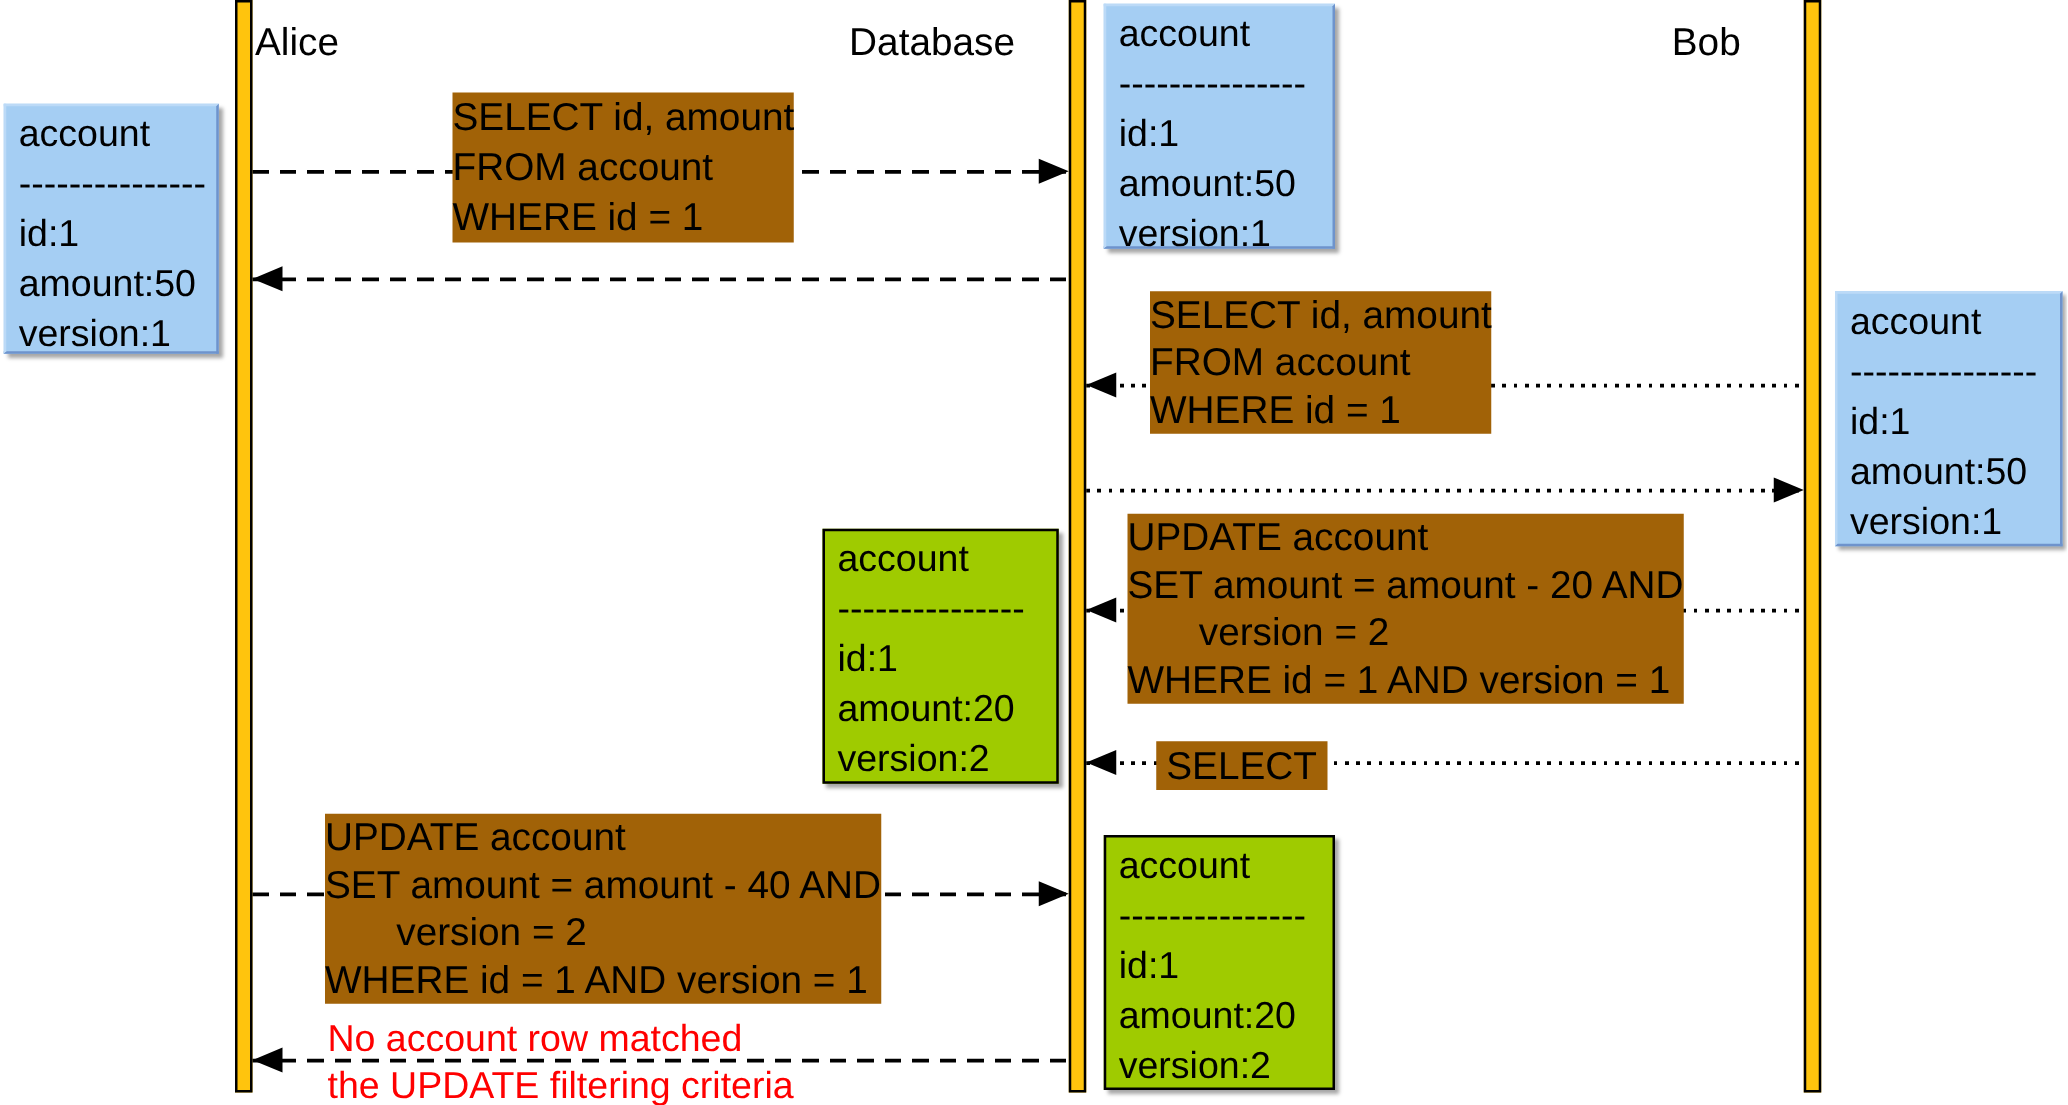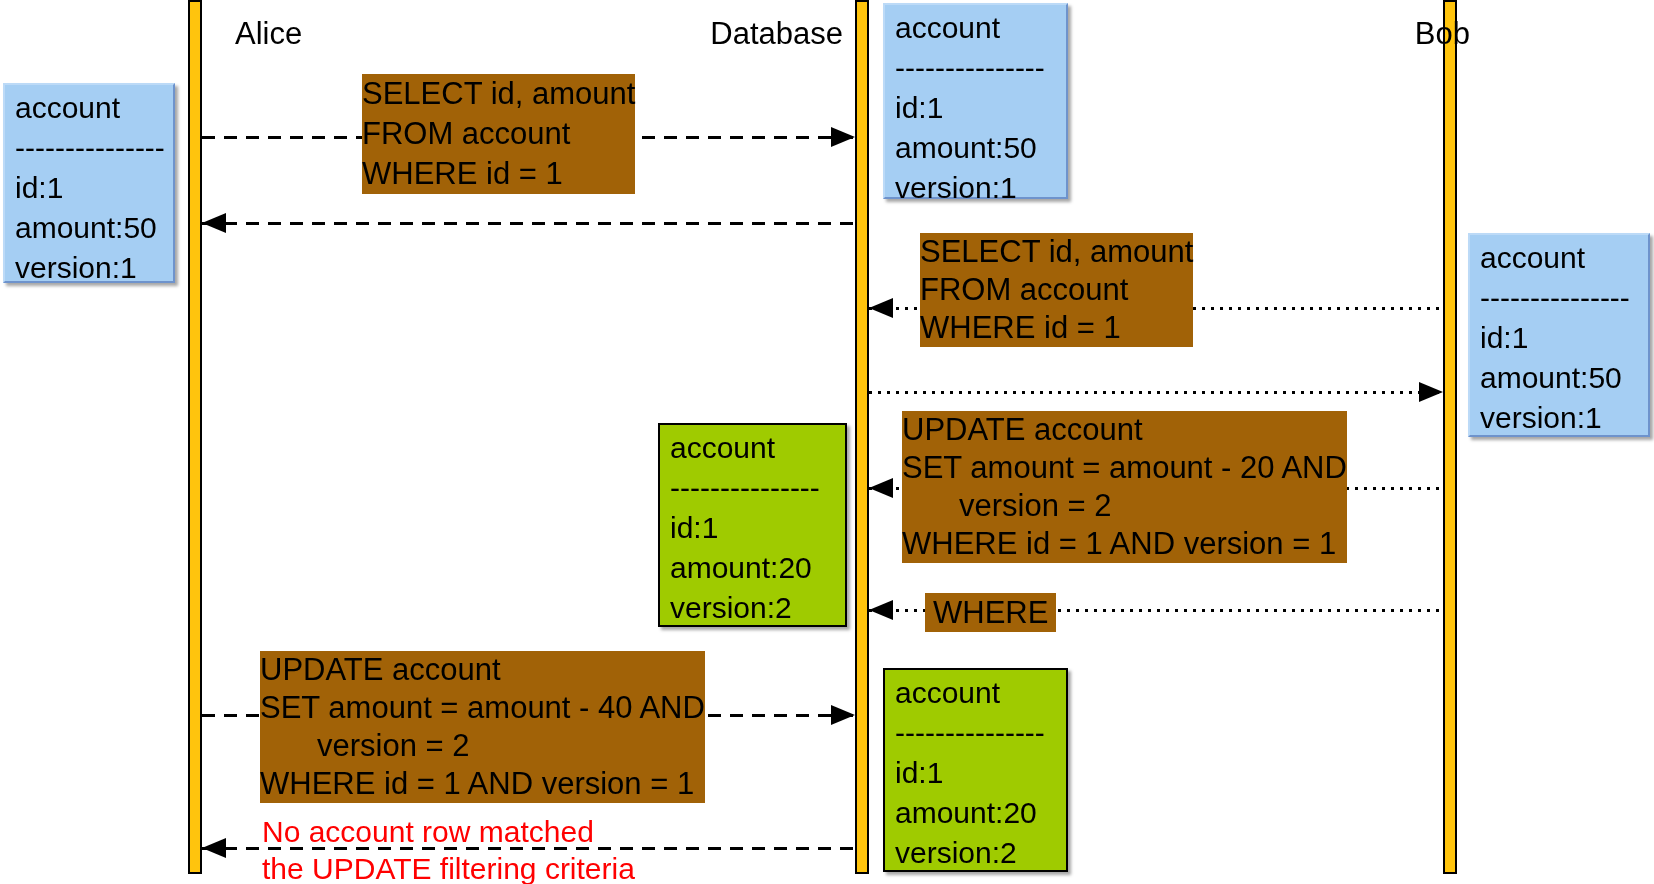--- a/index.html
+++ b/index.html
@@ -10,21 +10,20 @@
     color:#000;
   }
   
   .lifeline {
     position:absolute; top:0; height:870px; width:10px;
     background:#FFC40D; border:2px solid #000;
   }
   .lifeline-label {
     position:absolute; top:16px; font-size:31px; line-height:36px;
     white-space:nowrap;
-    margin-left:31px;
   }
   .align-right { text-align:right; }
   
   .sbox {
     position:absolute; font-size:30px; line-height:40px;
     padding:3px 0 0 10px; box-sizing:border-box; white-space:nowrap;
     box-shadow:3px 3px 3px rgba(0,0,0,0.35);
   }
   .sbox.blue {
     background:#A5CEF3;
@@ -54,21 +53,21 @@
 <body>
 
 <div class="diagram">
 
   <div class="lifeline" style="left:188px;"></div>
   <div class="lifeline" style="left:855px;"></div>
   <div class="lifeline" style="left:1443px;"></div>
 
   <div class="lifeline-label" style="left:204px;">Alice</div>
   <div class="lifeline-label align-right" style="left:614px;width:198px;">Database</div>
-  <div class="lifeline-label align-right" style="left:1291px;width:148px;">Bob</div>
+  <div class="lifeline-label align-right" style="left:1291px;width:148px;text-align:center;">Bob</div>
 
   <div class="sbox blue" style="left:3px;top:83px;width:172px;height:200px;">
     <div class="bline">account</div>
     <div class="bline">---------------</div>
     <div class="bline">id:1</div>
     <div class="bline">amount:50</div>
     <div class="bline">version:1</div>
   </div>
 
   <div class="sbox blue" style="left:883px;top:3px;width:185px;height:196px;">
@@ -129,21 +128,21 @@
   <div class="arr left" style="left:869px;top:478px;"></div>
   <div class="mlabel" style="left:902px;top:411px;line-height:38px;">
     <div>UPDATE account</div>
     <div>SET amount = amount - 20 AND</div>
     <div class="indent">version = 2</div>
     <div>WHERE id = 1 AND version = 1</div>
   </div>
 
   <div class="mline dotted" style="left:869px;top:609px;width:574px;"></div>
   <div class="arr left" style="left:869px;top:600px;"></div>
-  <div class="mlabel" style="left:925px;top:593px;padding:0 8px;">WHERE</div>
+  <div class="mlabel" style="left:925px;top:593px;padding:0 8px;">SELECT</div>
 
   <div class="mline dashed" style="left:202px;top:714px;width:653px;"></div>
   <div class="arr right" style="left:831px;top:705px;"></div>
   <div class="mlabel" style="left:260px;top:651px;line-height:38px;">
     <div>UPDATE account</div>
     <div>SET amount = amount - 40 AND</div>
     <div class="indent">version = 2</div>
     <div>WHERE id = 1 AND version = 1</div>
   </div>
 

